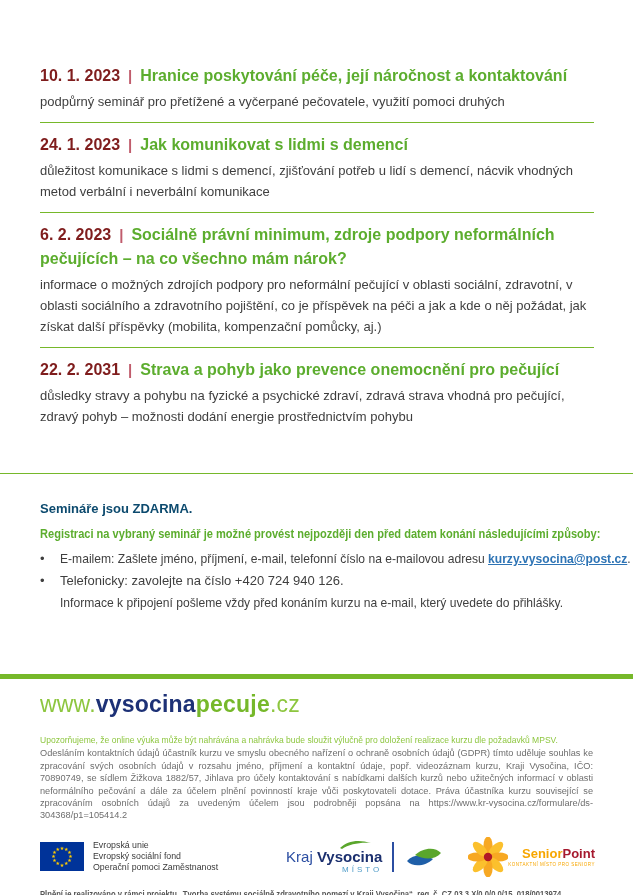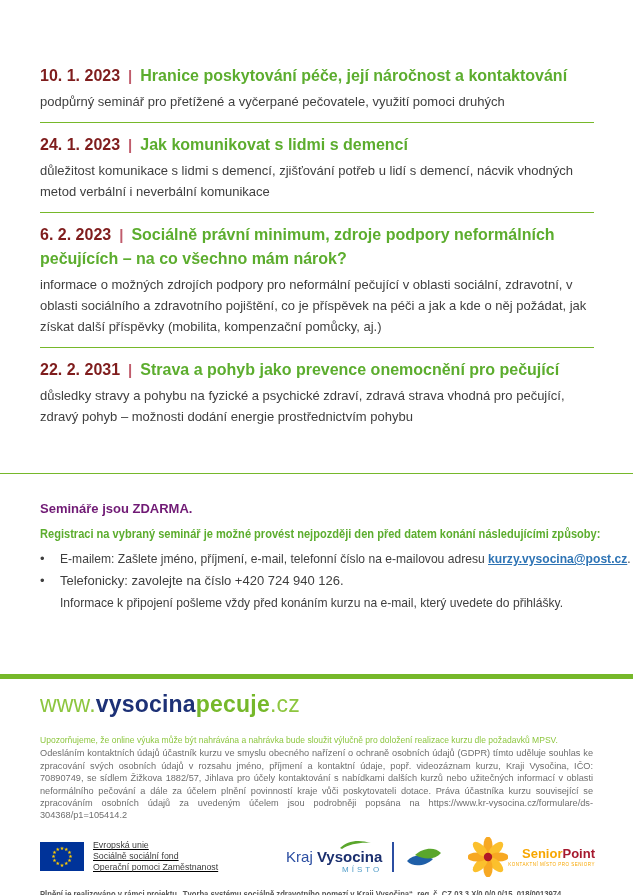--- a/index.html
+++ b/index.html
@@ -12,21 +12,21 @@
   .entry-date{color:#7f1d1d;}
   .entry-sep{color:#C05C6C;font-weight:bold;padding:0 8px;font-size:15px;}
   .entry-title{color:#5CAD2E;}
   .entry-desc{margin:0;font-size:13px;line-height:21px;color:#3F3F3F;white-space:pre-line;}
   .divider{border:none;border-top:1px solid #76B82A;margin:10px 0;}
 
   .full-divider{border-top:1px solid #76B82A;margin-top:46px;}
 
   
   .registration{padding:24px 40px 0 40px;color:#3F3F3F;font-size:13px;line-height:21px;}
-  .reg-free{color:#701a75;font-weight:bold;margin:0 0 4px 0;}
+  .reg-free{color:#0c4a6e;font-weight:bold;margin:0 0 4px 0;}
   .reg-heading-wrap{margin:0 0 4px 0;}
   .reg-heading{color:#5CAD2E;font-weight:bold;font-size:13.5px;white-space:nowrap;
                display:inline-block;transform:scaleX(.82);transform-origin:0 50%;}
   .bullet-row{display:flex;line-height:22px;}
   .bullet{width:20px;flex:none;}
   .cond{white-space:nowrap;display:inline-block;transform:scaleX(.93);transform-origin:0 50%;}
   .reg-note{margin-left:20px;line-height:22px;}
   .email-link{color:#2E74B5;font-weight:bold;text-decoration:underline;cursor:pointer;}
 
   .green-bar{height:5px;background:#76B82A;margin-top:60px;}
@@ -40,21 +40,21 @@
 
   
   .legal{padding:16px 40px 0 40px;font-size:9.2px;line-height:12.4px;color:#6E6E6E;}
   .legal-notice{color:#8DC63F;margin:0 0 1px 0;white-space:nowrap;display:inline-block;
                 transform:scaleX(.93);transform-origin:0 50%;}
   .legal-gdpr{margin:0;text-align:justify;}
   .legal-link{color:#6E6E6E;cursor:pointer;}
 
   
   .logos{display:flex;align-items:center;padding:12px 38px 0 40px;height:46px;}
-  .eu-block{display:flex;align-items:center;gap:9px;margin-right:auto;text-decoration:underline;}
+  .eu-block{display:flex;align-items:center;gap:9px;margin-right:auto;}
   .eu-text{font-size:8.8px;line-height:11px;color:#3A3A3A;}
   .kraj-block{display:flex;align-items:center;gap:10px;}
   .kraj-logo{line-height:1;}
   .kv-swoosh{display:block;margin:0 4px 0 52px;}
   .kv-name{font-size:15px;color:#2B4EA2;}
   .kv-vysocina{font-weight:bold;color:#1B2F6E;}
   .kv-pecuje{font-size:8px;letter-spacing:3px;color:#4E9BC8;text-align:right;margin-top:2px;}
   .kv-bar{width:2px;height:30px;background:#2B4EA2;}
   .sp-block{display:flex;align-items:center;gap:0;margin-left:24px;text-align:right;}
   .sp-line{font-size:13px;font-weight:bold;line-height:14px;}
@@ -141,21 +141,21 @@
           <text x="22" y="24.5">★</text>
             <text x="17.7" y="23.4">★</text>
             <text x="14.6" y="20.2">★</text>
           <text x="13.5" y="16">★</text>
             <text x="14.6" y="11.8">★</text>
             <text x="17.7" y="8.6">★</text>
         </g>
       </svg>
       <div class="eu-text">
         <div>Evropská unie</div>
-        <div>Sociálně sociální fond</div>
+        <div>Evropský sociální fond</div>
         <div>Operační pomoci Zaměstnanost</div>
       </div>
     </div>
 
     <div class="kraj-block">
       <div class="kraj-logo">
         <svg class="kv-swoosh" width="34" height="9" viewBox="0 0 34 9">
           <path d="M2,8 C9,1 20,-1 33,3 C23,2 11,4 4,9 Z" fill="#5AA62C"></path>
         </svg>
         <div class="kv-name"><span>Kraj </span><span class="kv-vysocina">Vysocina</span></div>

